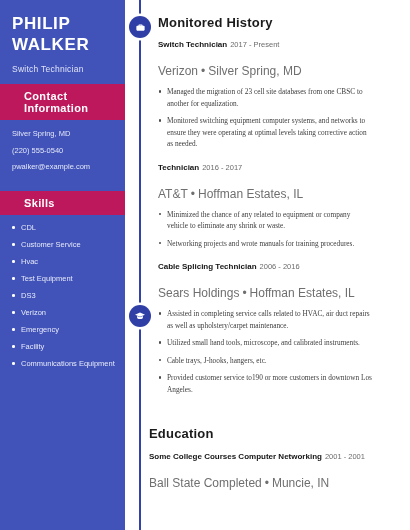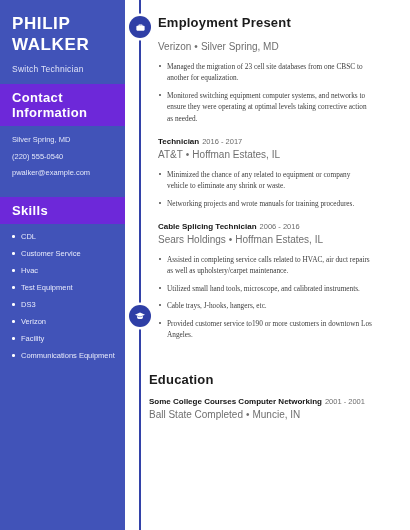--- a/index.html
+++ b/index.html
@@ -41,23 +41,23 @@
     line-height: 1.22;
     color: #ffffff;
   }
   .job-title {
     margin-top: 9px;
     font-size: 8.5px;
     color: #dfe3f7;
     letter-spacing: 0.25px;
   }
   .side-header {
-    background: #6d28d9;
-    padding: 6px 12px 6px 12px;
-    font-size: 13px;
+    background: #be185d;
+    padding: 6px 12px 6px 24px;
+    font-size: 11px;
     font-weight: bold;
     letter-spacing: 0.35px;
     color: #ffffff;
   }
   .contact-list {
     padding: 9px 12px 12px 12px;
   }
   .contact-item {
     font-size: 7.5px;
     line-height: 1.45;
@@ -149,23 +149,23 @@
     font-size: 8px;
     color: #141414;
   }
   .entry-dates {
     font-size: 7.5px;
     color: #6b6b6b;
     font-weight: normal;
     margin-left: 3px;
   }
   .entry-org {
-    font-size: 10px;
+    font-size: 12px;
     color: #6f6f6f;
-    margin-top: 0;
+    margin-top: 12px;
     line-height: 1.35;
   }
   .entry-org .sep { margin: 0 3px; }
   .bullets {
     margin: 7px 0 0 0;
     padding: 0;
     list-style: none;
     font-family: Liberation Serif, serif;
   }
   .bullets li {
@@ -208,20 +208,21 @@
     </div>
 
     <div class="side-header">Skills</div>
     <div class="skills-wrap">
       <div class="skill-item">CDL</div>
       <div class="skill-item">Customer Service</div>
       <div class="skill-item">Hvac</div>
       <div class="skill-item">Test Equipment</div>
       <div class="skill-item">DS3</div>
       <div class="skill-item">Verizon</div>
+      <div class="skill-item">Emergency</div>
       <div class="skill-item">Facility</div>
       <div class="skill-item">Communications Equipment</div>
     </div>
   </aside>
 
   <div class="timeline"></div>
 
   <div class="badge" id="badge-employment">
     <svg width="11" height="11" viewBox="0 0 24 24" aria-hidden="true">
       <path d="M9 5.5h6c.8 0 1.5.7 1.5 1.5v1h2.6c1 0 1.9.8 1.9 1.9v7.2c0 1-.8 1.9-1.9 1.9H4.9c-1 0-1.9-.8-1.9-1.9V9.9C3 8.8 3.8 8 4.9 8H7.5V7c0-.8.7-1.5 1.5-1.5zm.6 2.5h4.8V7.4H9.6V8z" fill="#ffffff"></path>
@@ -231,23 +232,26 @@
   <div class="badge" id="badge-education">
     <svg width="12" height="12" viewBox="0 0 24 24" aria-hidden="true">
       <path d="M12 5.2 22 9.3l-10 4.1L2 9.3l10-4.1z" fill="#ffffff"></path>
       <path d="M6.2 12.2v3.1c0 1.5 2.6 2.7 5.8 2.7s5.8-1.2 5.8-2.7v-3.1l-5.8 2.4-5.8-2.4z" fill="#ffffff"></path>
     </svg>
   </div>
 
   <main class="main">
 
     <section class="section" id="section-employment">
-      <h2 class="section-title">Employment Present</h2>
+      <h2 class="section-title">Monitored History</h2>
 
       <div class="entry">
+        <div class="entry-head">
+          <span class="entry-role">Switch Technician</span><span class="entry-dates">2017 - Present</span>
+        </div>
         <div class="entry-org">
           <span>Verizon</span><span class="sep">•</span><span>Silver Spring, MD</span>
         </div>
         <ul class="bullets">
           <li>Managed the migration of 23 cell site databases from one CBSC to another for equalization.</li>
           <li>Monitored switching equipment computer systems, and networks to ensure they were operating at optimal levels taking corrective action as needed.</li>
         </ul>
       </div>
 
       <div class="entry">

